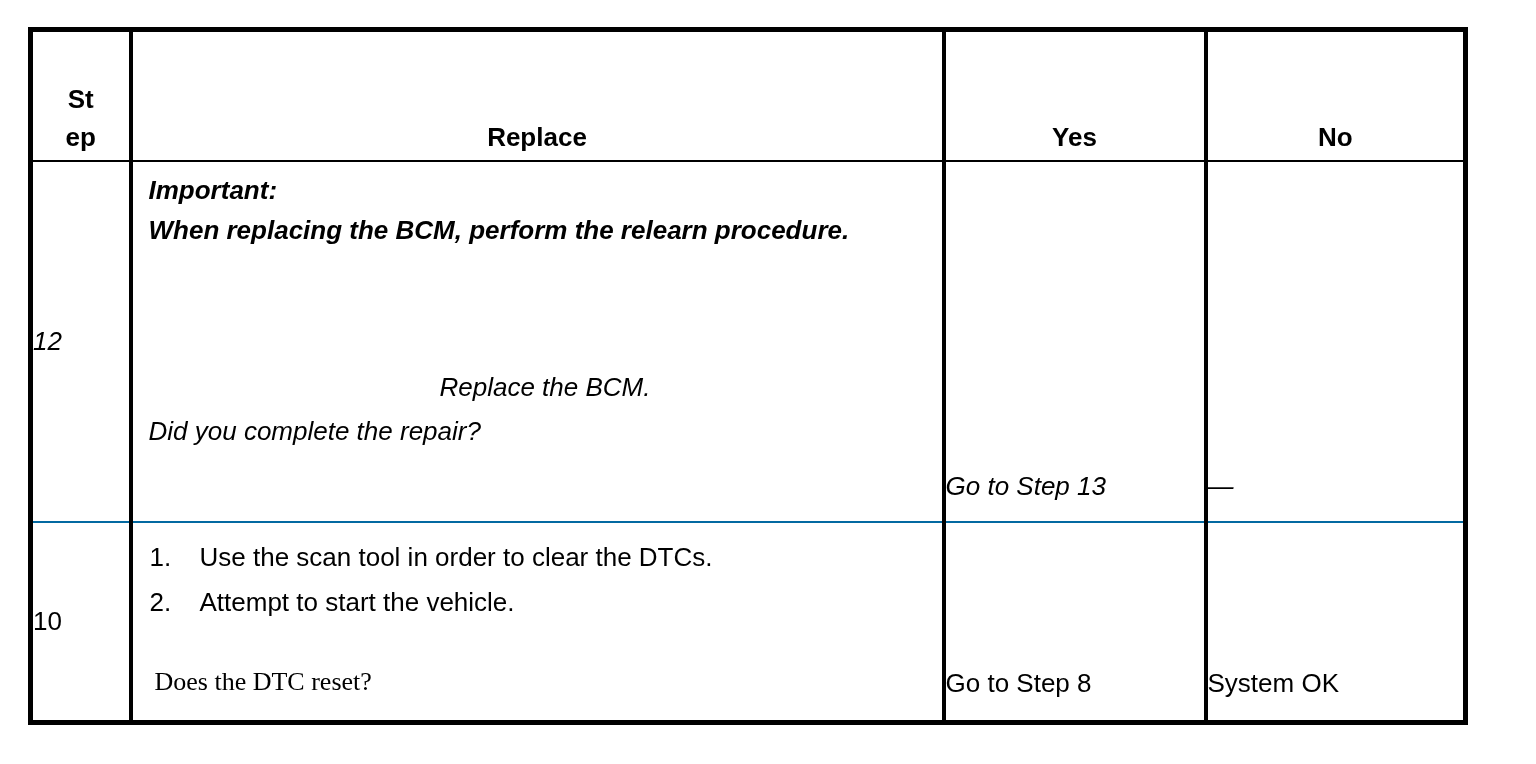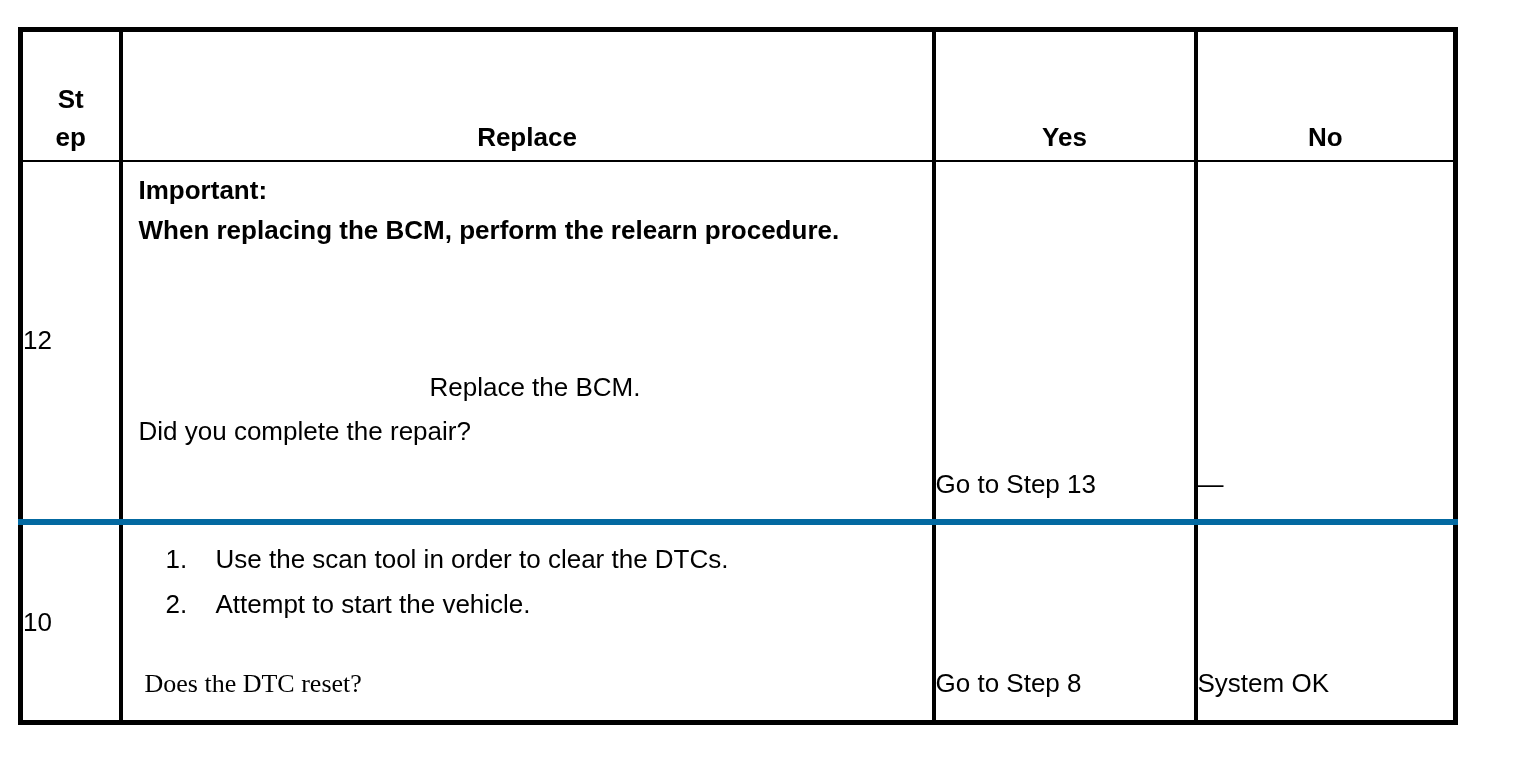--- a/index.html
+++ b/index.html
@@ -9,21 +9,21 @@
     width: 1536px;
     height: 764px;
     background: #ffffff;
     color: #000000;
     font-family: "Liberation Sans", sans-serif;
     font-size: 26px;
     overflow: hidden;
   }
   table.steps-table {
     position: absolute;
-    left: 18px;
+    left: 28px;
     top: 27px;
     border-collapse: collapse;
     table-layout: fixed;
     border: 5px solid #000;
   }
   col.c-step   { width: 100px; }
   col.c-action { width: 813px; }
   col.c-yes    { width: 262px; }
   col.c-no     { width: 260px; }
 
@@ -39,21 +39,21 @@
     text-align: center;
     font-weight: bold;
     padding-bottom: 4px;
     border-bottom: 2px solid #000;
     line-height: 38px;
   }
   .step-header-label { white-space: pre-line; }
 
   
   tr.row-step12 { height: 361px; }
-  tr.row-step12 > td { border-bottom: 6px solid #0369a1; }
+  tr.row-step12 > td { border-bottom: 2px solid #0369a1; font-style: italic; }
   tr.row-step13 { height: 201px; }
 
   td.step-cell {
     vertical-align: middle;
     text-align: left;
   }
   td.action-cell {
     vertical-align: top;
     text-align: left;
   }
@@ -65,21 +65,21 @@
     line-height: 40px;
   }
   .instruction-line {
     margin-top: 115px;
     padding-left: 12px;
     line-height: 44px;
     text-align: center;
   }
   .question-line-12 { line-height: 44px; }
 
-  .list-item { line-height: 45px; margin-left: 26px; }
+  .list-item { line-height: 45px; }
   .list-num {
     display: inline-block;
     width: 50px;
   }
   .question-line-13 {
     margin-top: 42px;
     padding-left: 5px;
     line-height: 30px;
     font-family: Liberation Serif, serif;
   }

